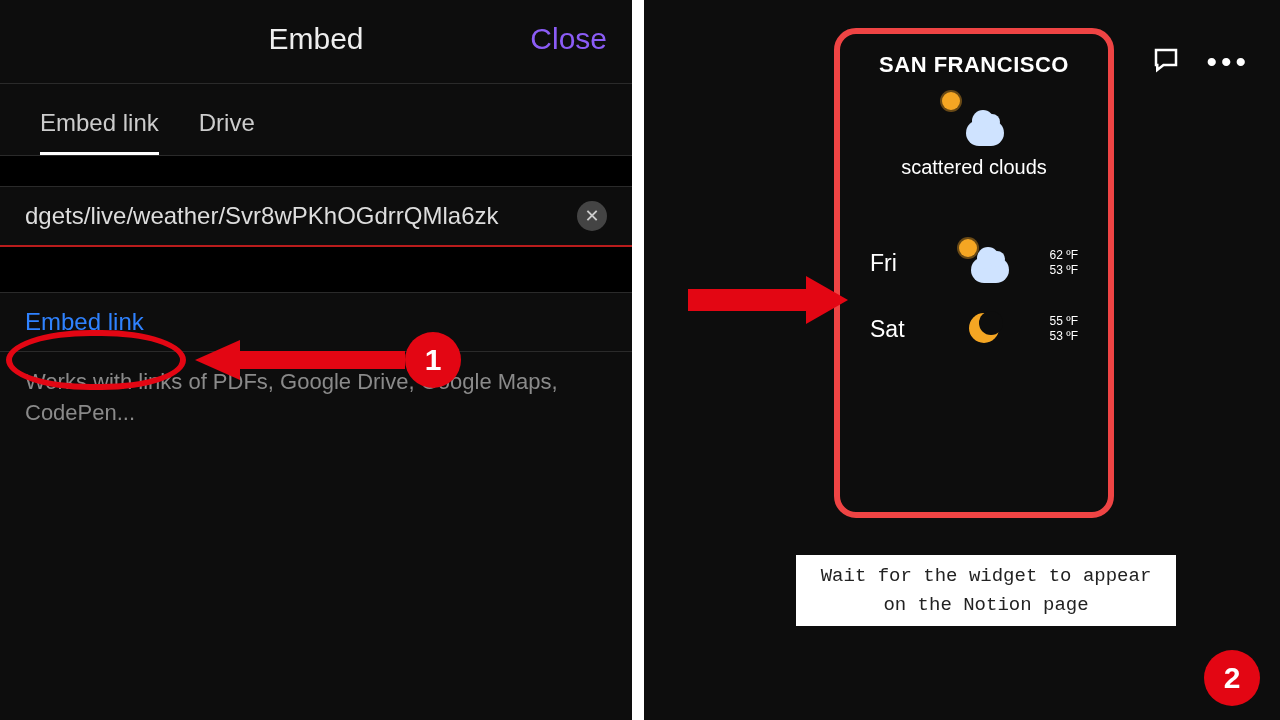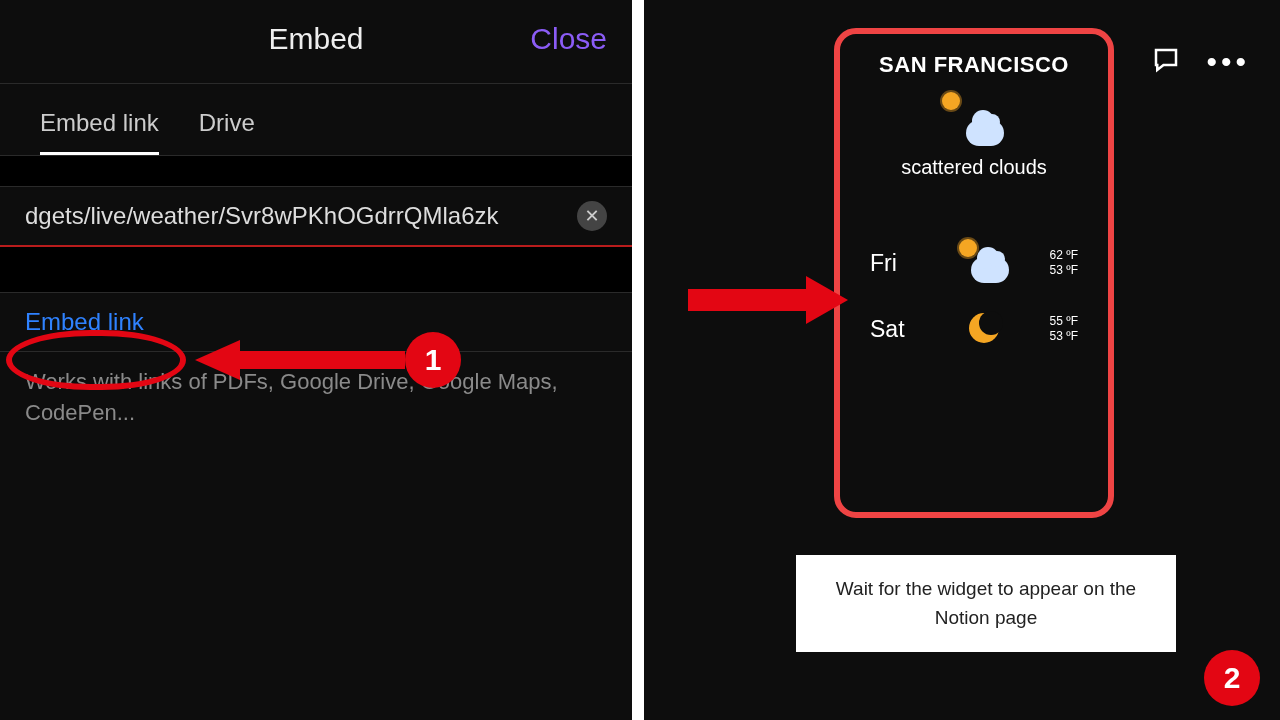--- a/index.html
+++ b/index.html
@@ -58,21 +58,21 @@
 
   .cloud { position:absolute; width:38px; height:26px; background:#cfe3ff; border-radius:20px; right:0; bottom:0; }
   .cloud::before { content:""; position:absolute; width:22px; height:22px; background:#cfe3ff; border-radius:50%; top:-10px; left:6px; }
   .cloud::after { content:""; position:absolute; width:16px; height:16px; background:#cfe3ff; border-radius:50%; top:-6px; right:4px; }
   .sun { position:absolute; width:18px; height:18px; background:#f5a623; border-radius:50%; top:-4px; left:-2px; box-shadow:0 0 0 2px rgba(245,166,35,0.4); }
   .moon { position:absolute; width:30px; height:30px; border-radius:50%; background:#f5a623; left:8px; top:4px; }
   .moon::after { content:""; position:absolute; width:24px; height:24px; border-radius:50%; background:#0d0d0d; left:10px; top:-2px; }
 
   .arrow2 { left:44px; top:270px; width:160px; height:60px; }
 
-  .caption-box { position:absolute; left:152px; top:555px; width:380px; background:#fff; color:#222; padding:20px 20px; font-family:Liberation Sans, sans-serif; font-size:19px; text-align:center; line-height:1.5; }
+  .caption-box { position:absolute; left:152px; top:555px; width:380px; background:#fff; color:#222; padding:7px 20px; font-family:Liberation Mono, monospace; font-size:19px; text-align:center; line-height:1.5; }
   .badge2 { right:20px; top:650px; }
 
   .topicons .icon-bubble, .topicons .icon-more { cursor:pointer; }
 </style>
 </head>
 <body>
 
 <div class="stage">
 
   <div class="panel panel-left">

